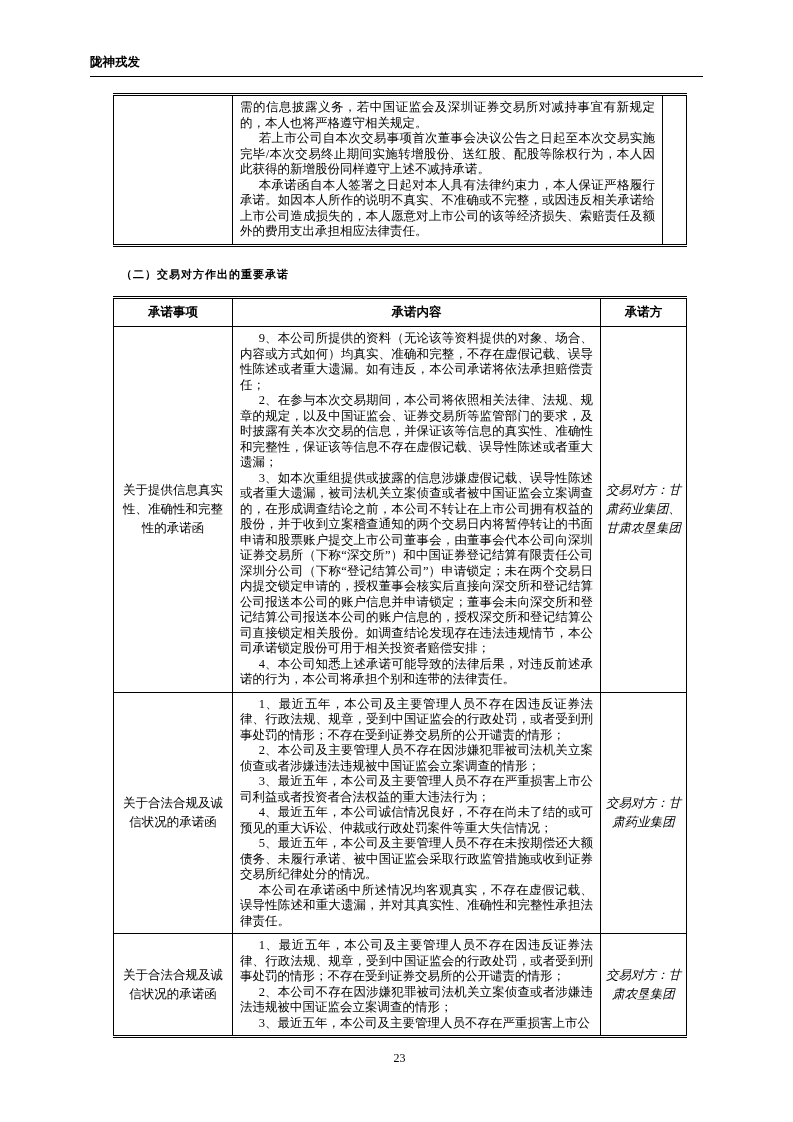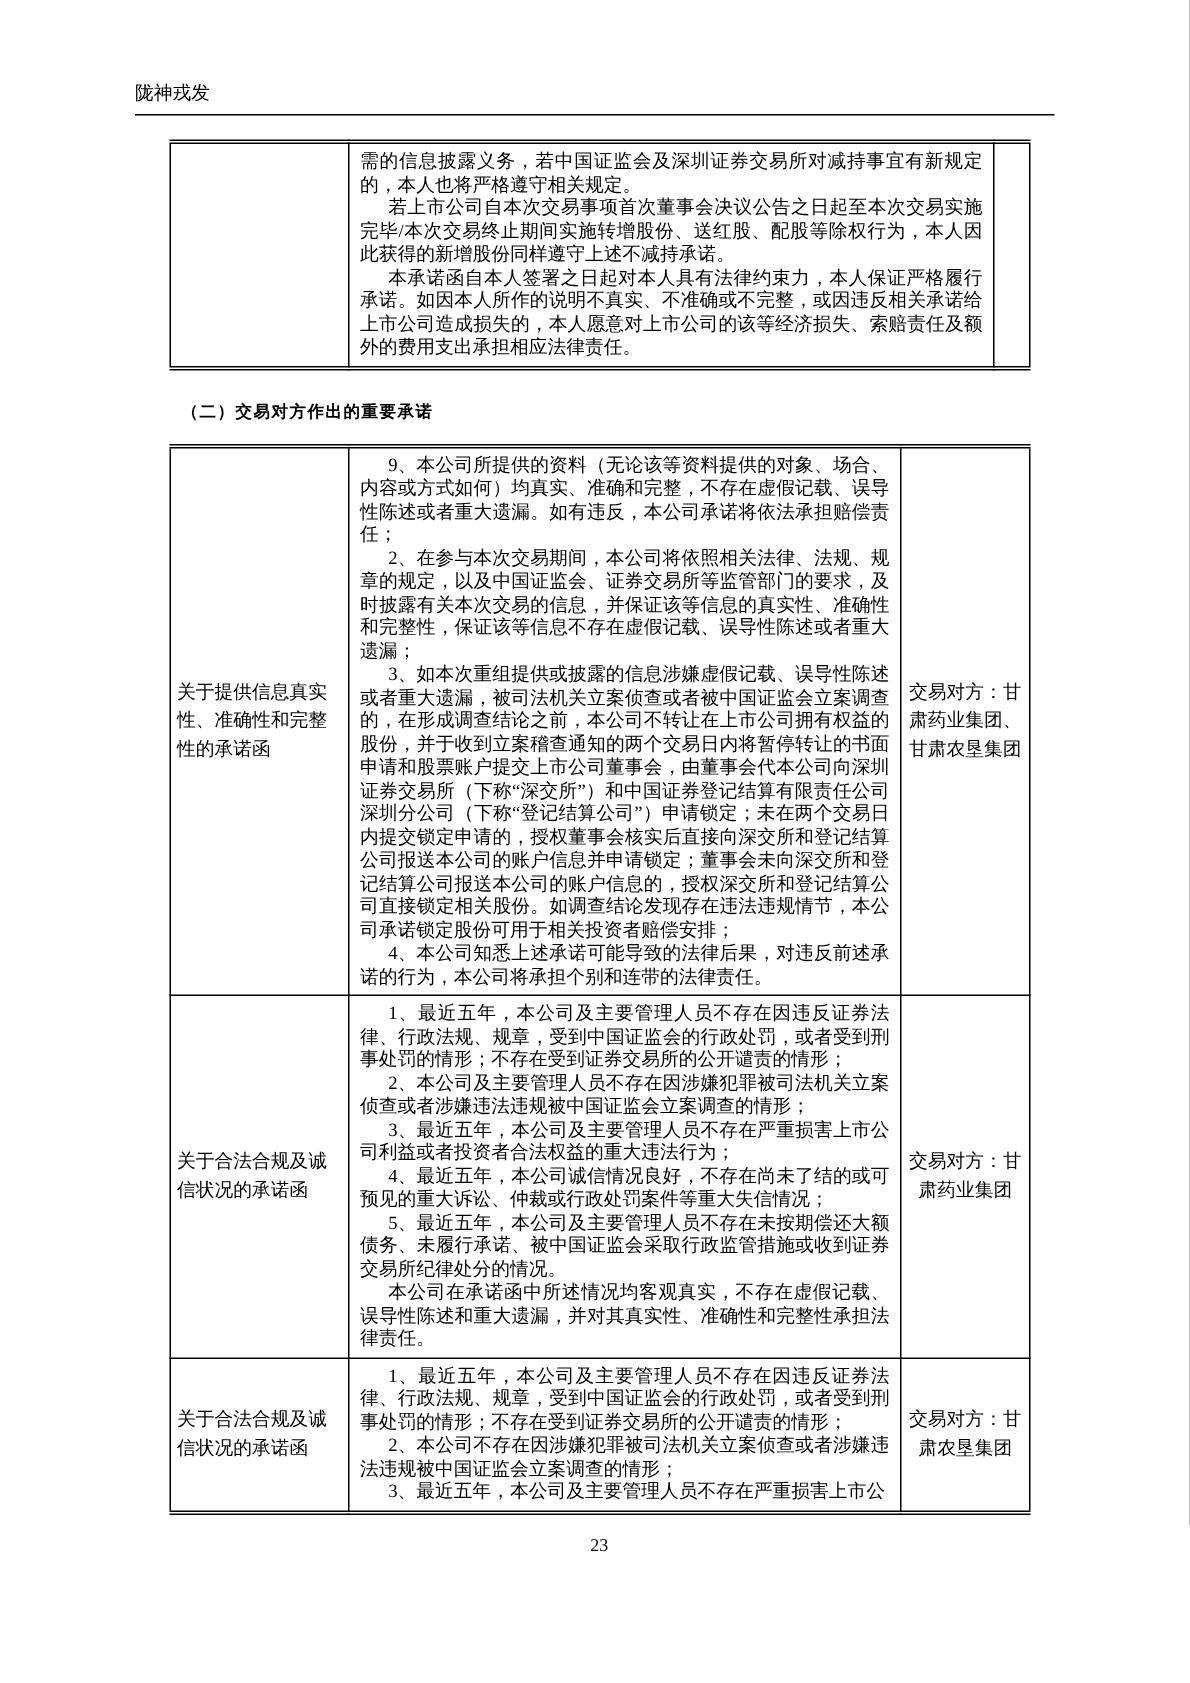--- a/index.html
+++ b/index.html
@@ -12,42 +12,43 @@
     color:#000;
     overflow:hidden;
     box-sizing:border-box;
   }
   .header {
     position:absolute; top:54px; left:90px; right:90px;
     display:flex; justify-content:space-between; align-items:flex-start;
     font-size:12.5px;
     border-bottom:1px solid #000;
     padding-bottom:5px;
+    font-weight:bold;
   }
   .body {
     position:absolute; top:93px; left:113px; width:573px;
   }
   table {
     border-collapse:collapse;
     width:573px;
     table-layout:fixed;
     font-size:12.5px;
     line-height:15.5px;
   }
   .doc-table {
     border-top:3px double #000;
     border-bottom:3px double #000;
   }
   td, th {
     border:1px solid #000;
     box-sizing:border-box;
   }
   .cell-content { vertical-align:top; padding:4px 7px; }
-  .cell-item    { vertical-align:middle; text-align:left; padding:3px 4px; line-height:19px; }
-  .cell-party   { vertical-align:middle; text-align:center; padding:3px 4px; line-height:19px; }
+  .cell-item    { vertical-align:middle; text-align:center; padding:3px 4px; line-height:19px; }
+  .cell-party   { vertical-align:middle; text-align:center; padding:3px 4px; line-height:19px;font-style:italic; }
   .cell-empty   { padding:0; }
   th {
     font-weight:bold; text-align:center;
     padding:6px 2px; font-size:12.5px;
   }
   p { margin:0; text-indent:1.5em; text-align:justify; }
   p.flush { text-indent:0; }
   .section-heading {
     margin:20px 0 14px 8px;
     font-family:"Liberation Sans","DejaVu Sans",sans-serif;
@@ -93,20 +94,25 @@
 
     <div class="section-heading">（二）交易对方作出的重要承诺</div>
 
     <table class="doc-table">
       <colgroup>
           <col style="width:119px">
           <col style="width:368px">
           <col style="width:86px">
         </colgroup>
       <tbody>
+          <tr>
+        <th>承诺事项</th>
+        <th>承诺内容</th>
+        <th>承诺方</th>
+      </tr>
 
       <tr>
         <td class="cell-item">关于提供信息真实性、准确性和完整性的承诺函</td>
         <td class="cell-content">
           <p>9、本公司所提供的资料（无论该等资料提供的对象、场合、内容或方式如何）均真实、准确和完整，不存在虚假记载、误导性陈述或者重大遗漏。如有违反，本公司承诺将依法承担赔偿责任；</p>
           <p>2、在参与本次交易期间，本公司将依照相关法律、法规、规章的规定，以及中国证监会、证券交易所等监管部门的要求，及时披露有关本次交易的信息，并保证该等信息的真实性、准确性和完整性，保证该等信息不存在虚假记载、误导性陈述或者重大遗漏；</p>
           <p>3、如本次重组提供或披露的信息涉嫌虚假记载、误导性陈述或者重大遗漏，被司法机关立案侦查或者被中国证监会立案调查的，在形成调查结论之前，本公司不转让在上市公司拥有权益的股份，并于收到立案稽查通知的两个交易日内将暂停转让的书面申请和股票账户提交上市公司董事会，由董事会代本公司向深圳证券交易所（下称“深交所”）和中国证券登记结算有限责任公司深圳分公司（下称“登记结算公司”）申请锁定；未在两个交易日内提交锁定申请的，授权董事会核实后直接向深交所和登记结算公司报送本公司的账户信息并申请锁定；董事会未向深交所和登记结算公司报送本公司的账户信息的，授权深交所和登记结算公司直接锁定相关股份。如调查结论发现存在违法违规情节，本公司承诺锁定股份可用于相关投资者赔偿安排；</p>
           <p>4、本公司知悉上述承诺可能导致的法律后果，对违反前述承诺的行为，本公司将承担个别和连带的法律责任。</p>
         </td>
         <td class="cell-party">交易对方：甘肃药业集团、甘肃农垦集团</td>

